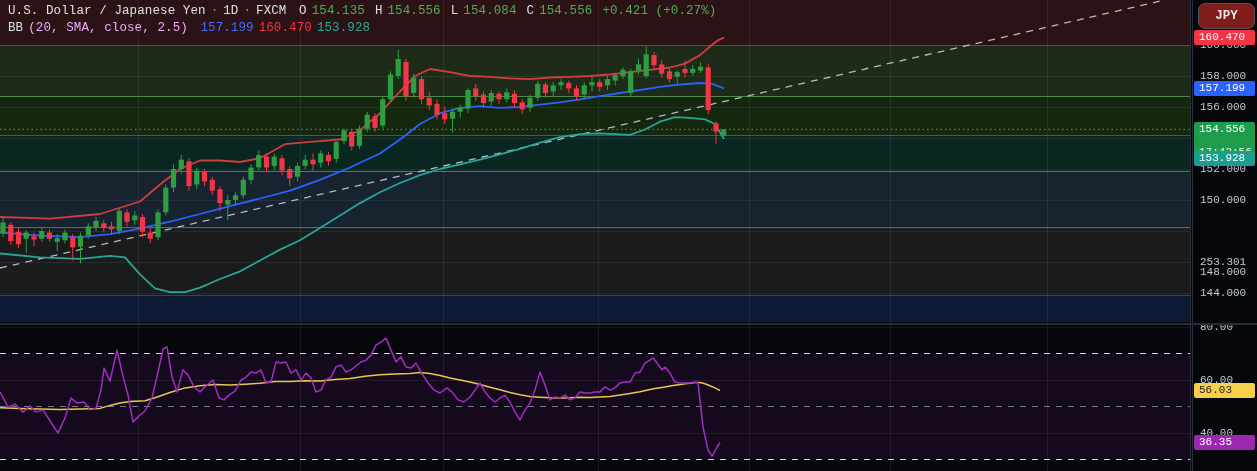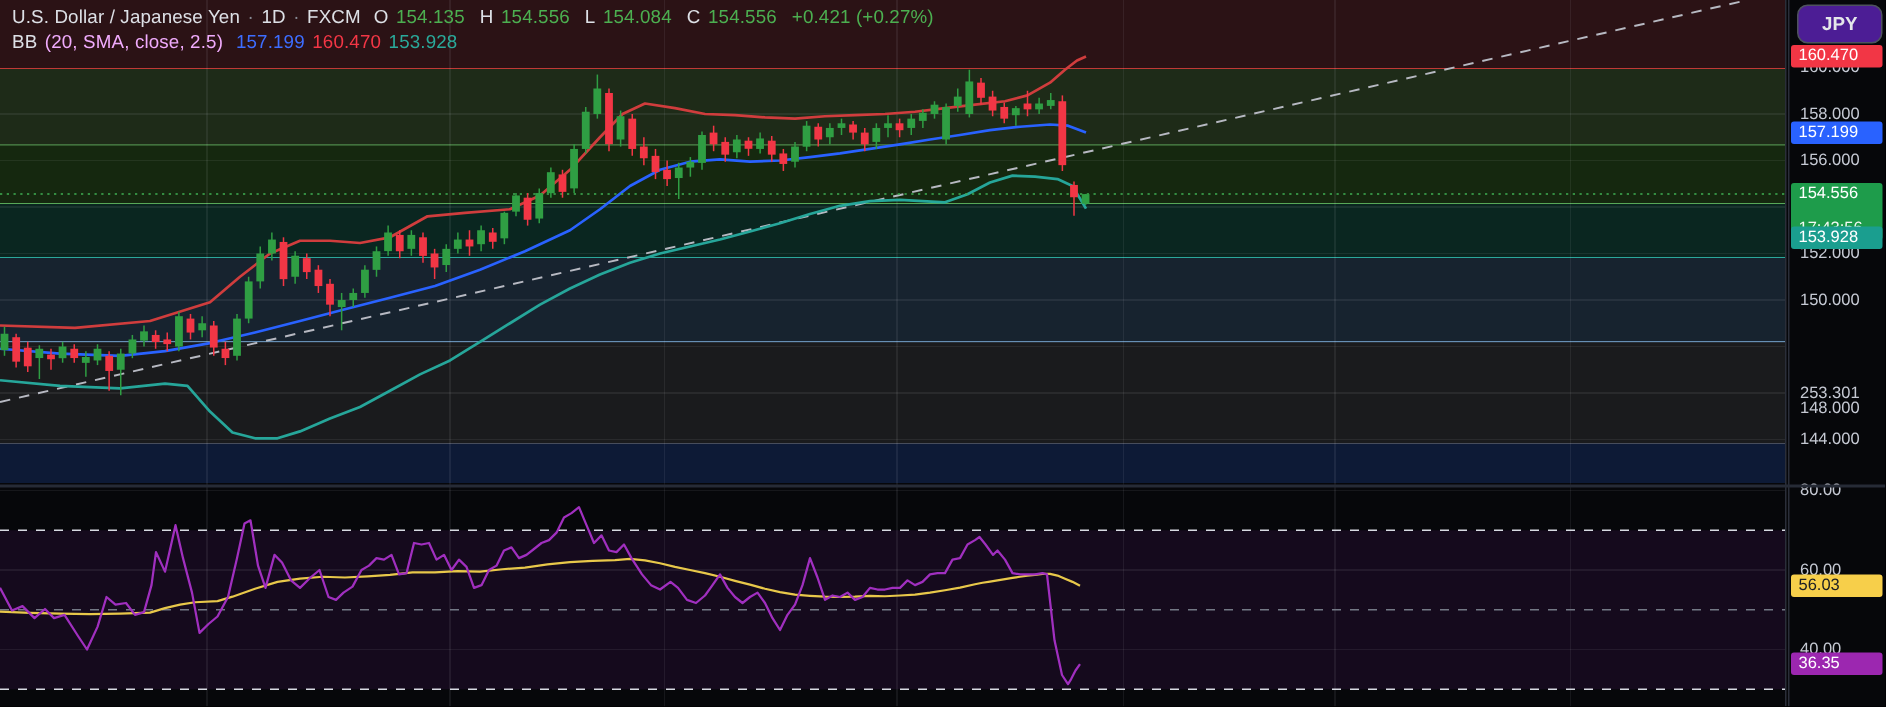--- a/index.html
+++ b/index.html
@@ -1,37 +1,37 @@
 <!DOCTYPE html>
 <html><head>
 <meta charset="utf-8">
 <style>
   html,body{margin:0;padding:0;background:#000;}
   .app{position:relative;width:1257px;height:471px;background:#06070a;overflow:hidden;
-       font-family:Liberation Sans, sans-serif;-webkit-font-smoothing:antialiased;}
+       font-family:Liberation Mono, monospace;-webkit-font-smoothing:antialiased;}
   #chart-svg{position:absolute;left:0;top:0;display:block;}
   .axis{position:absolute;left:1192px;top:0;width:65px;height:471px;background:#06070a;
         border-left:1px solid #2a2e39;z-index:2;}
   .tick{position:absolute;left:7px;font-size:11px;line-height:14px;color:#c5c9d3;white-space:nowrap;z-index:1;}
   .badge{position:absolute;left:1px;right:3px;padding:1px 5px;font-size:11px;line-height:13px;
          border-radius:2px;white-space:nowrap;z-index:3;}
   .badge .sub{display:block;opacity:.95;margin-top:10px;}
   .pane-sep{position:absolute;left:0;top:323px;width:1257px;height:2px;background:#262b36;z-index:4;}
   .legend{position:absolute;z-index:5;font-size:12.5px;color:#dde0e6;white-space:nowrap;letter-spacing:.1px;}
   .legend span{margin-right:5px;}
   .lg-sep{color:#8a8d97;}
   .lg-params{color:#f0abfc;}
   .lg-green{color:#4caf50;}
   .lg-blue{color:#3d6dff;}
   .lg-red{color:#f23645;}
   .lg-teal{color:#2aa99a;}
   .lg-purple{color:#9c5fb5;}
   .lg-yellow{color:#e7c94d;font-weight:700;}
   .lg-ohlc{margin-right:7px;}
-  .jpy-btn{position:absolute;left:1198px;top:3px;width:55px;height:24px;background:#4c1d95;
+  .jpy-btn{position:absolute;left:1198px;top:3px;width:55px;height:24px;background:#7f1d1d;
            border:1.5px solid #4e525e;border-radius:7px;color:#e4e6ea;font-size:12.5px;font-weight:600;
            display:flex;align-items:center;justify-content:center;z-index:6;cursor:pointer;}
 </style>
 </head>
 <body>
 
 <div class="app">
 
   <svg id="chart-svg" width="1192" height="471">
       <rect x="0" y="0.0" width="1190" height="45.9" fill="#2b1215"></rect>

